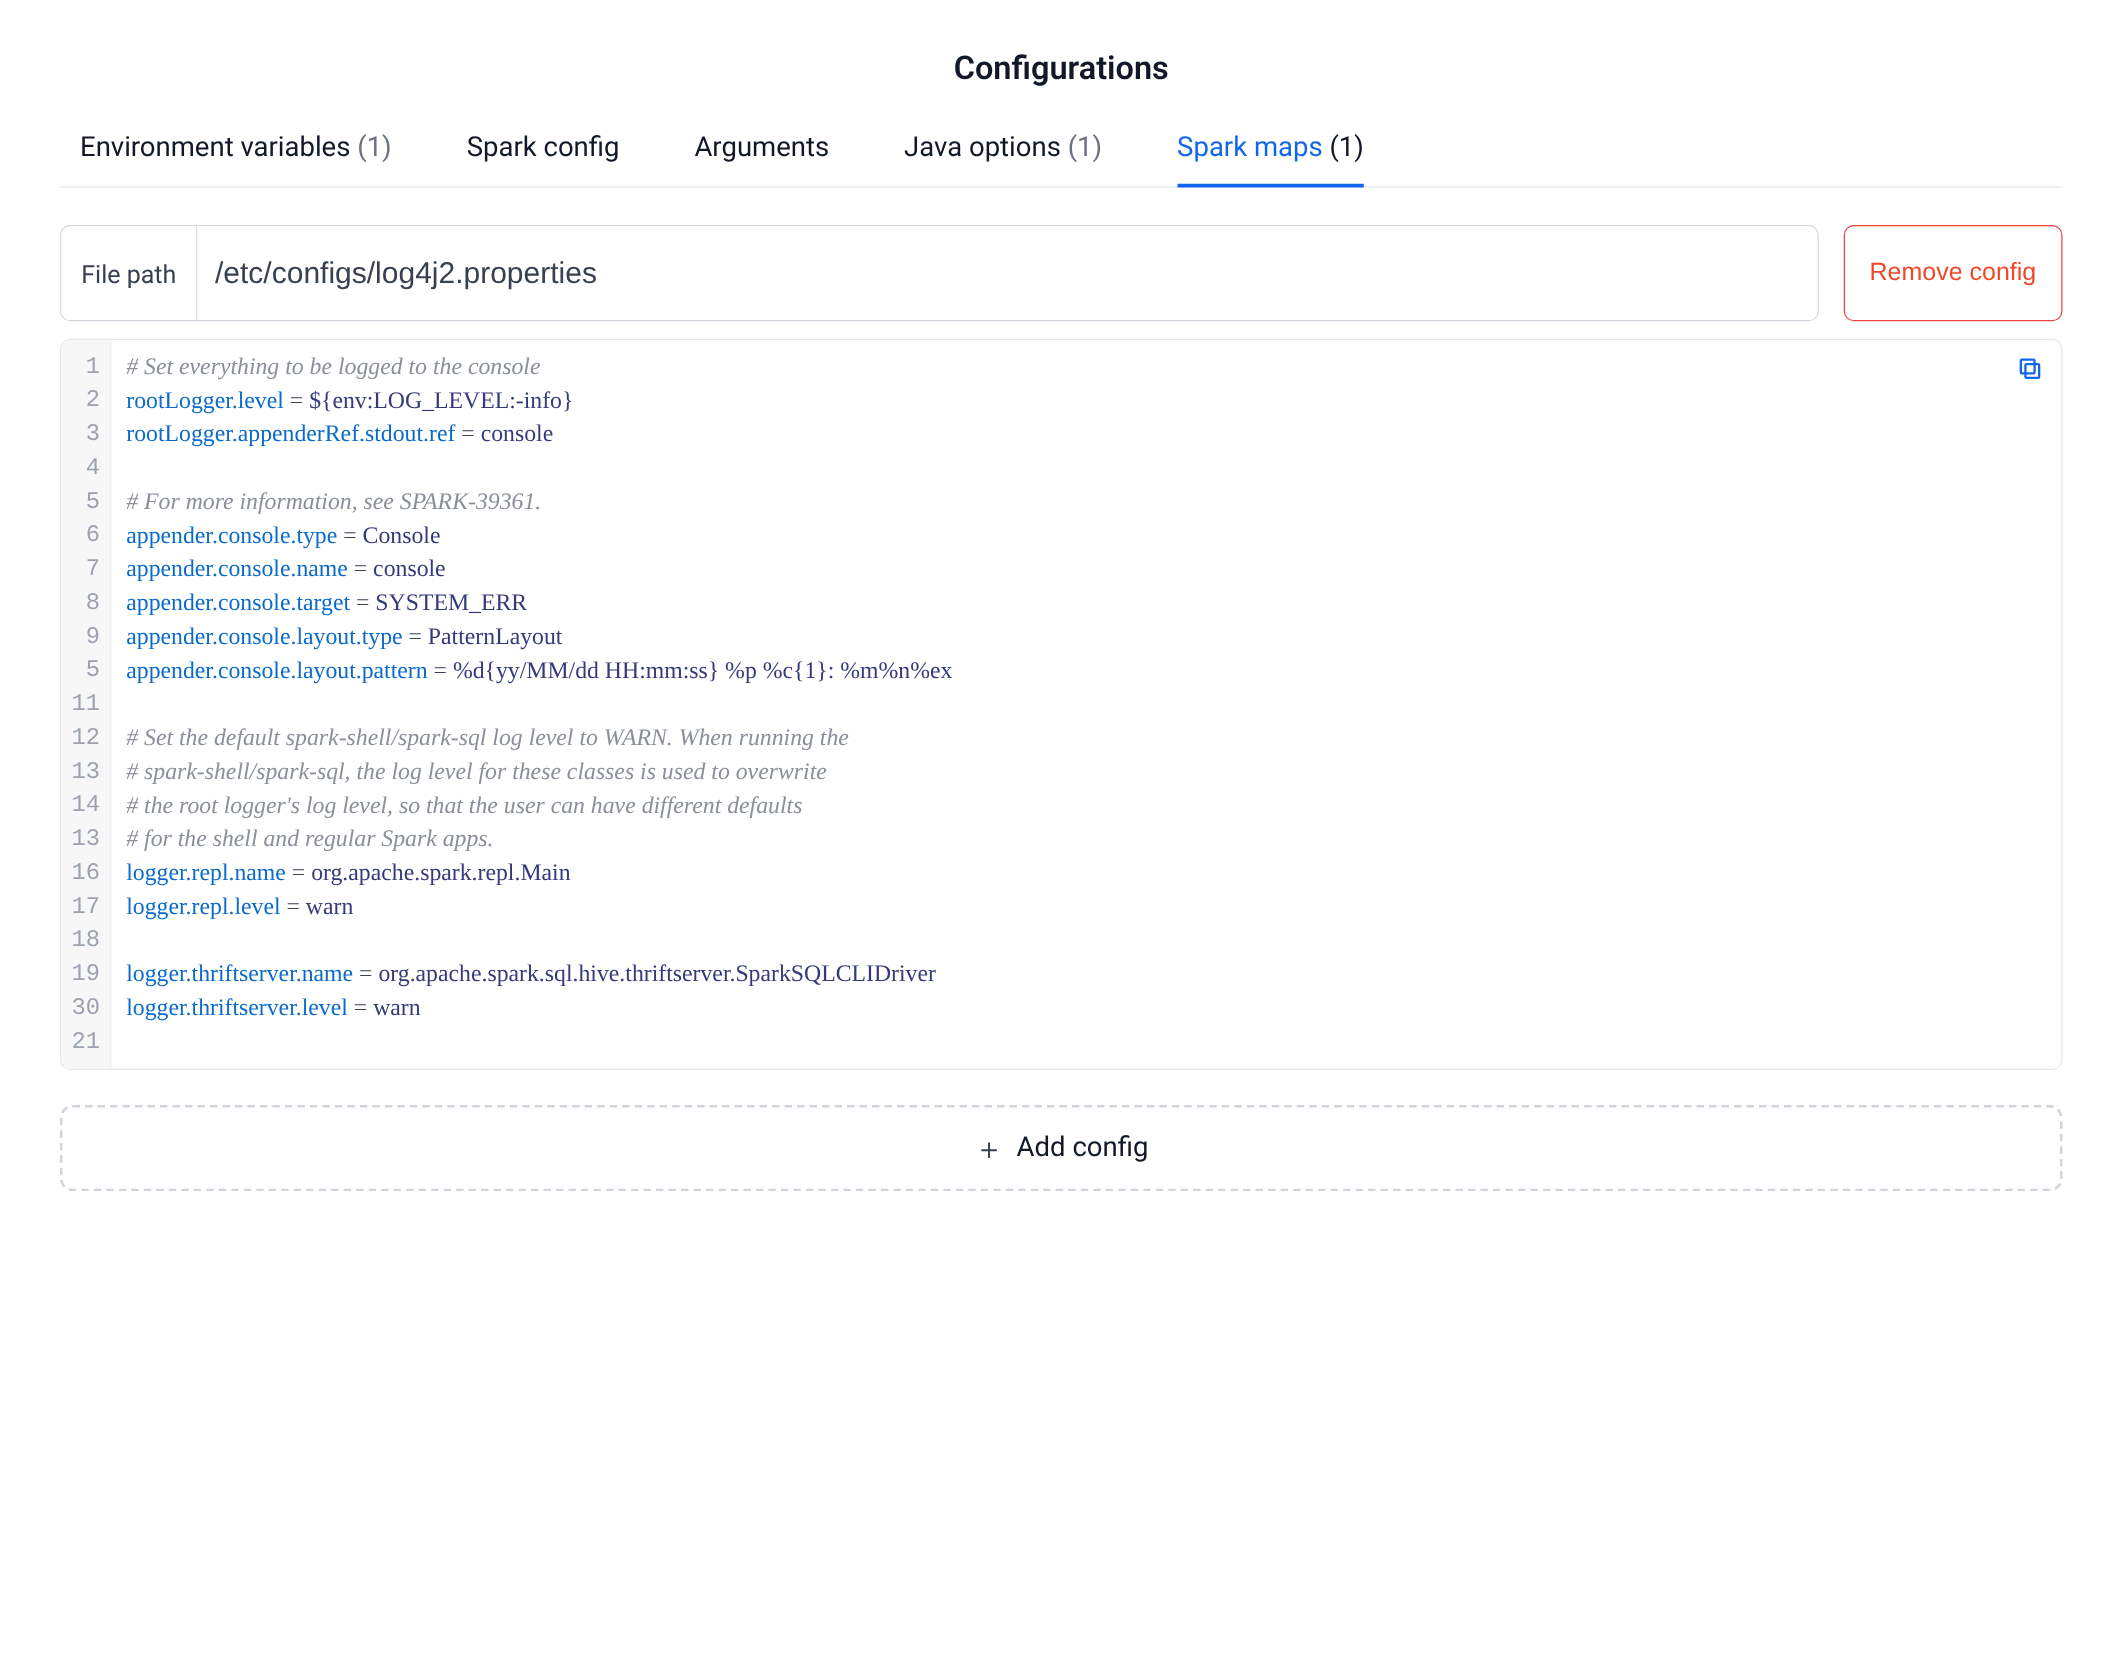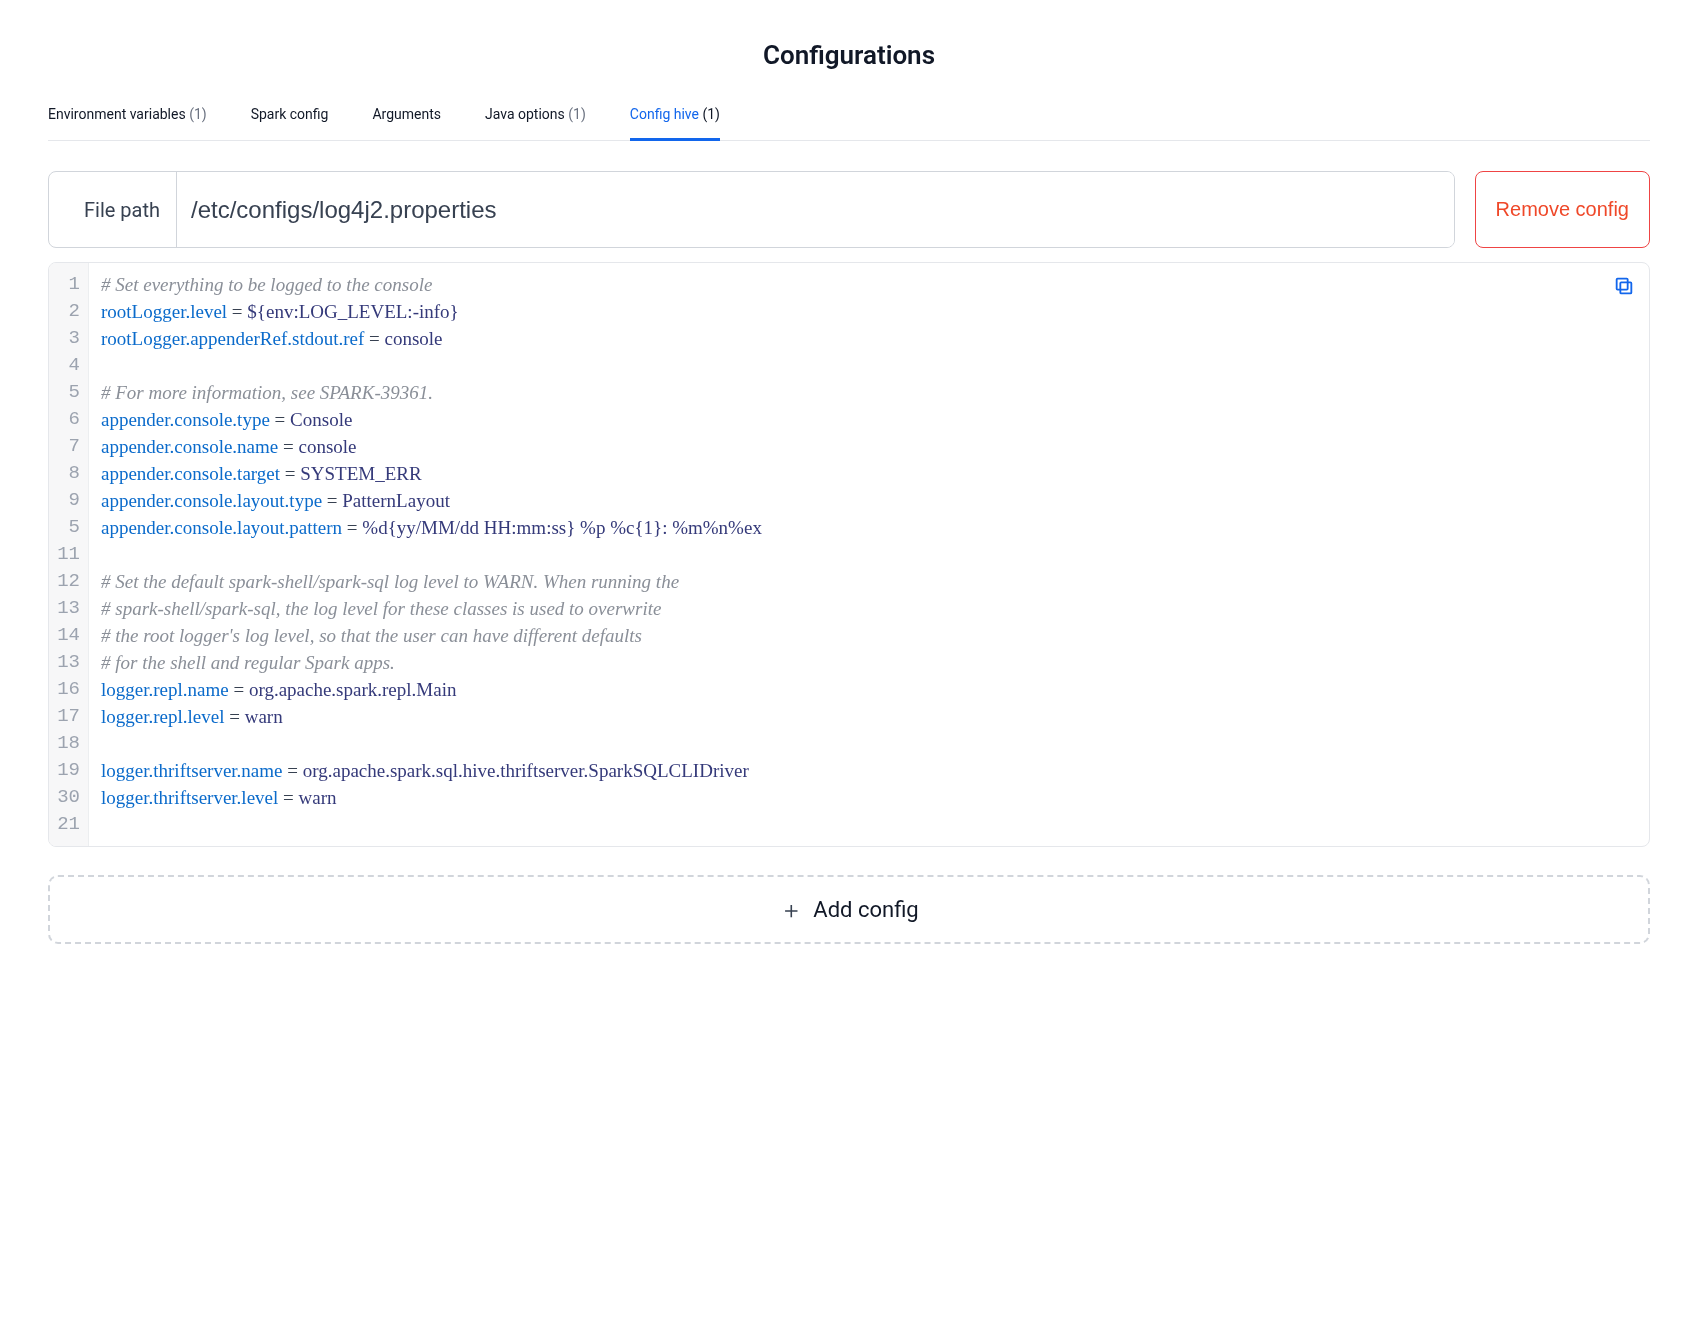--- a/index.html
+++ b/index.html
@@ -17,25 +17,26 @@
     text-align: center;
   }
   .tabs {
     display: flex;
     gap: 44px;
     border-bottom: 1px solid #e5e7eb;
     margin-bottom: 30px;
   }
   .tab {
     padding: 0 0 18px 0;
-    font-size: 14px;
+    font-size: 22px;
     color: #111827;
     cursor: pointer;
     position: relative;
     white-space: nowrap;
+    margin-left: 16px;
   }
   .tab.active {
     color: #1266ec;
   }
   .tab.active::after {
     content: "";
     position: absolute;
     left: 0; right: 0; bottom: -1px;
     height: 3px;
     background: #1266ec;
@@ -53,21 +54,20 @@
     gap: 20px;
     margin-bottom: 14px;
   }
   .filepath-group {
     display: flex;
     flex: 1;
     border: 1px solid #d1d5db;
     border-radius: 8px;
     overflow: hidden;
     background: #fff;
-    padding-left: 19px;
   }
   .filepath-label {
     padding: 10px 16px;
     font-size: 20px;
     color: #374151;
     background: #fff;
     border-right: 1px solid #d1d5db;
     display: flex;
     align-items: center;
   }
@@ -160,21 +160,21 @@
 </head>
 <body>
 
 <h1 class="page-title">Configurations</h1>
 
 <div class="tabs" id="tabs">
     <div class="tab"><span>Environment variables</span><span class="count"> (1)</span></div>
     <div class="tab"><span>Spark config</span></div>
     <div class="tab"><span>Arguments</span></div>
     <div class="tab"><span>Java options</span><span class="count"> (1)</span></div>
-    <div class="tab active"><span>Config hive</span><span class="count"> (1)</span></div>
+    <div class="tab active"><span>Spark maps</span><span class="count"> (1)</span></div>
   </div>
 
 <div class="toolbar">
   <div class="filepath-group">
     <div class="filepath-label">File path</div>
     <input class="filepath-input" type="text" value="/etc/configs/log4j2.properties" style="">
   </div>
   <button class="remove-btn">Remove config</button>
 </div>
 

